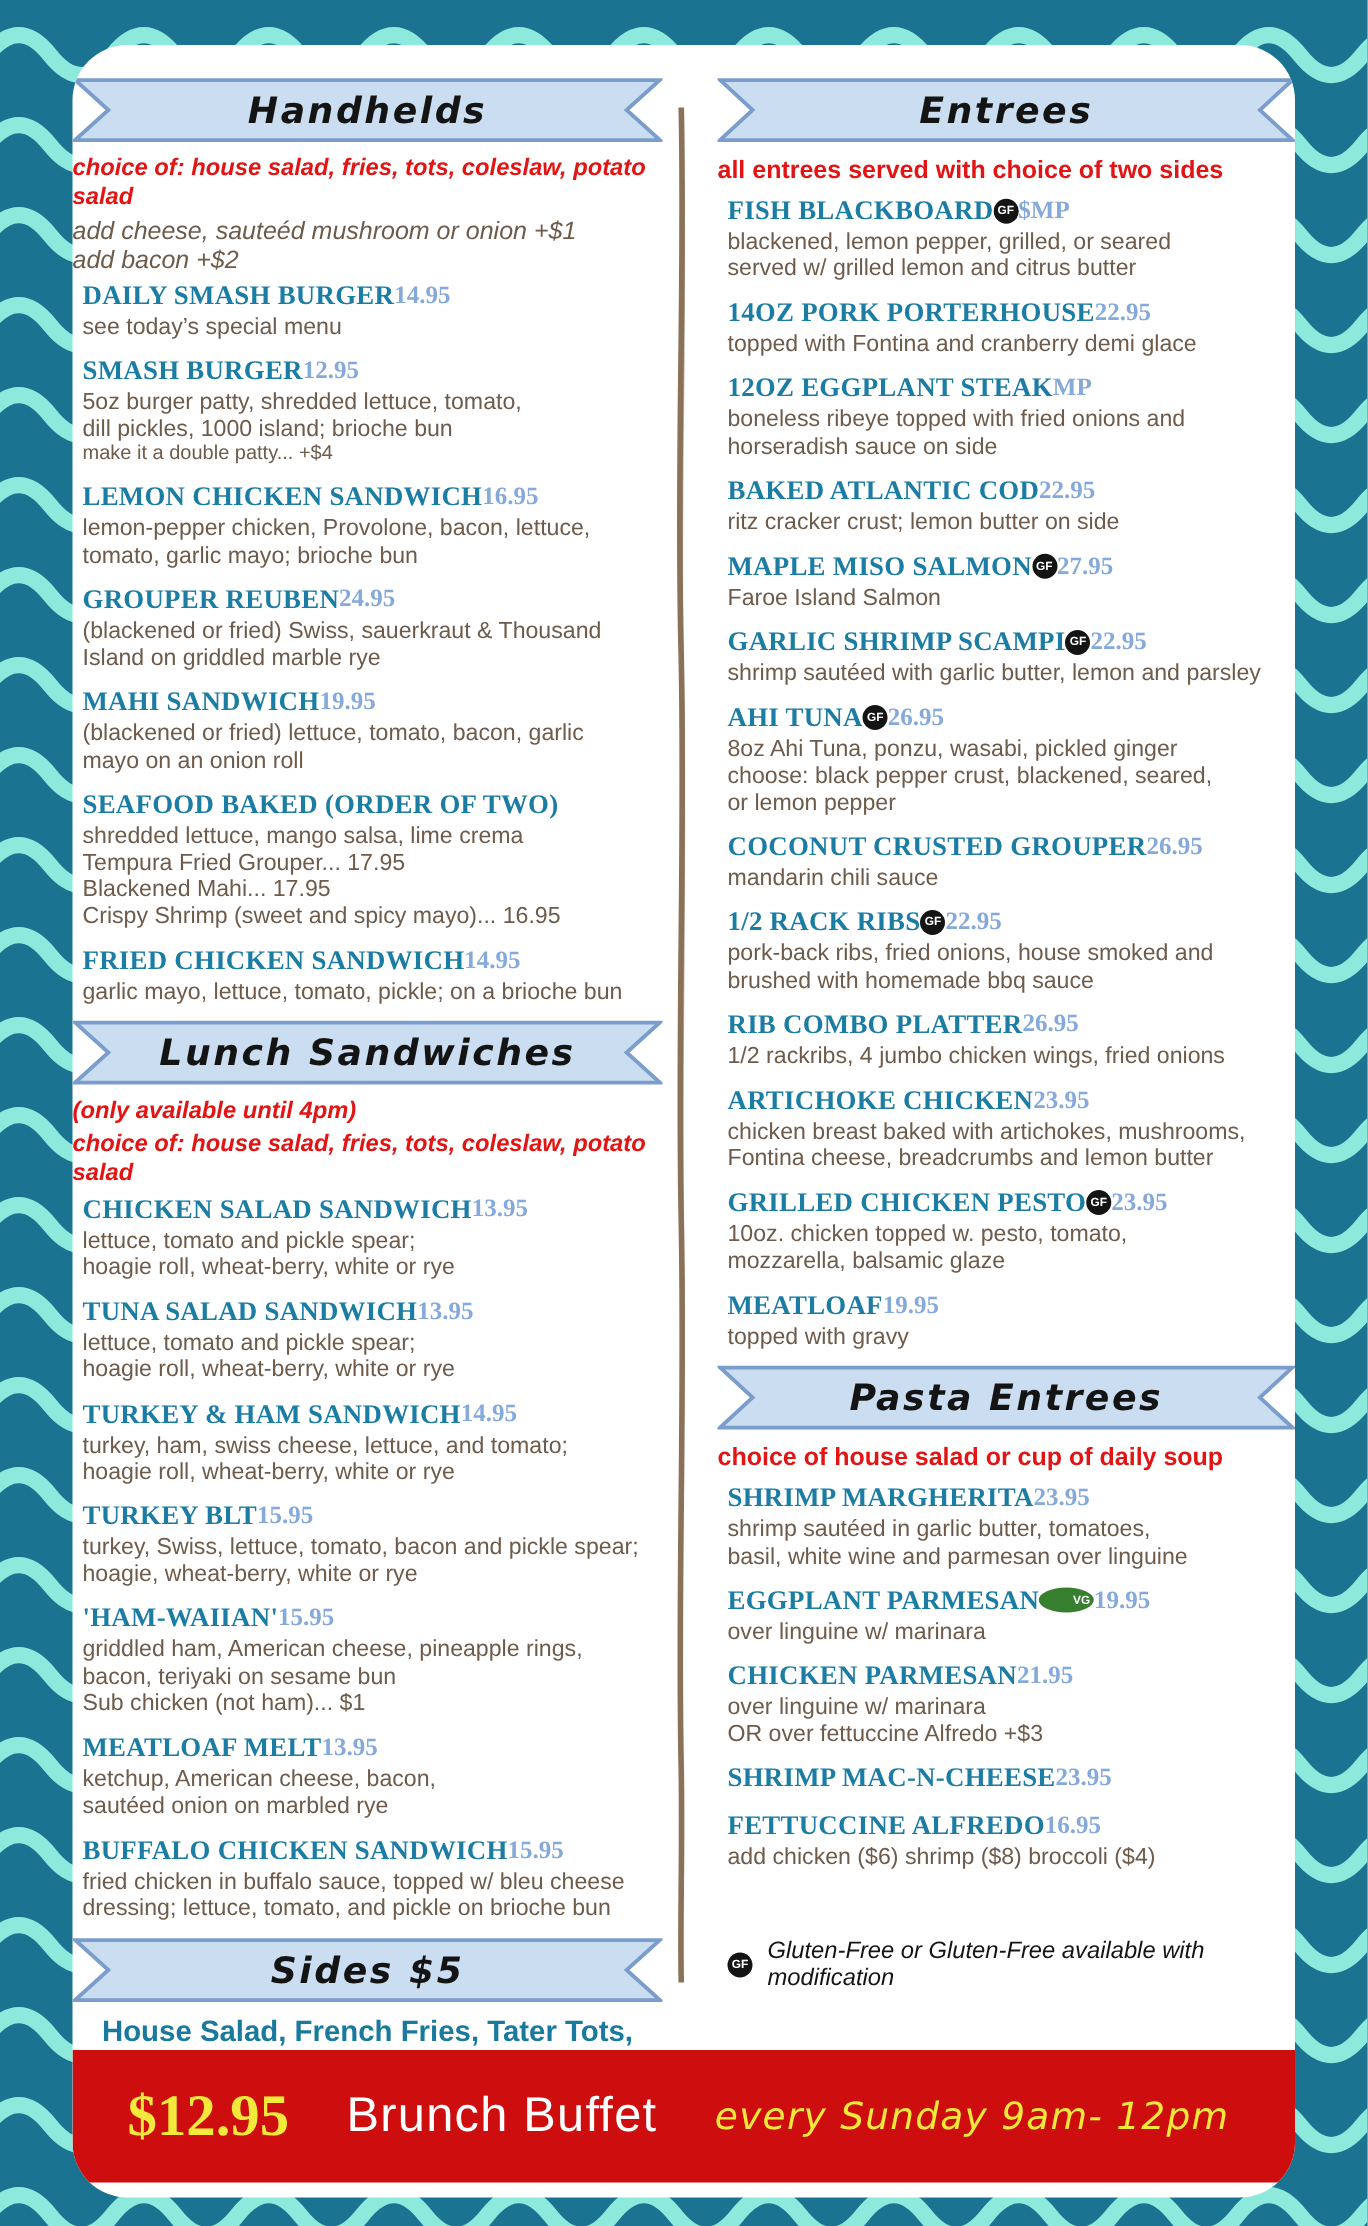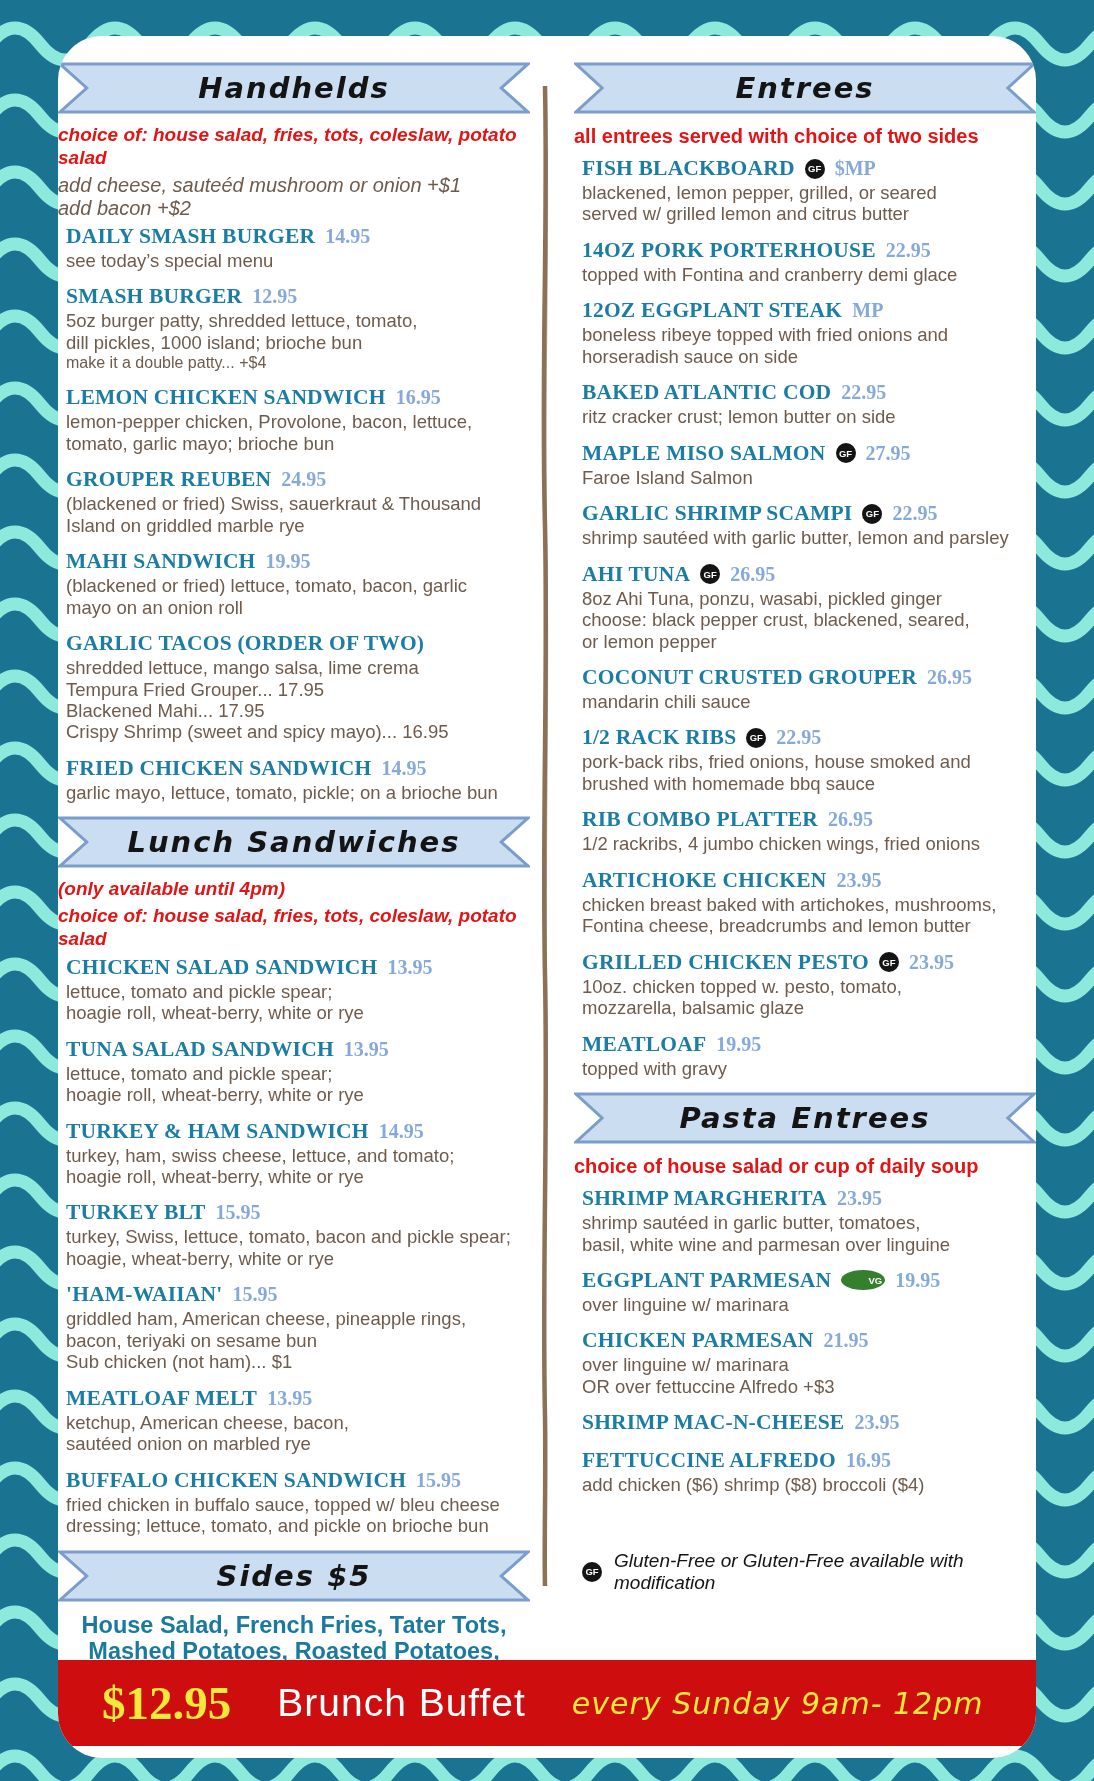--- a/index.html
+++ b/index.html
@@ -22,21 +22,21 @@
     position:absolute;left:0;top:0;width:100%;height:100%;
     display:flex;align-items:center;justify-content:center;
     font-family:"DejaVu Sans", sans-serif;font-style:italic;font-weight:700;
     font-size:29px;letter-spacing:2px;color:#141414;
   }
   .note{white-space:pre-line;margin:2px 0 4px 0;}
   .note-red{color:#E31414;font-style:italic;font-weight:700;font-size:19px;line-height:1.2;}
   .note-brown{color:#6E5B4B;font-style:italic;font-weight:400;font-size:20px;line-height:1.15;}
   .note-redplain{color:#E31414;font-weight:600;font-size:20px;line-height:1.2;margin-bottom:8px;}
   .item{margin:0 0 13px 8px;}
-  .item-head{display:flex;align-items:center;gap:10px;}
+  .item-head{display:flex;align-items:center;}
   .item-name{
     font-family:"Liberation Serif", serif;font-weight:700;
     font-size:21.5px;color:#1B7CA4;letter-spacing:0.2px;white-space:nowrap;
   }
   .item-price{
     font-family:"Liberation Serif", serif;font-weight:700;
     font-size:20px;color:#84A9DA;white-space:nowrap;
   }
   .item-desc{
     white-space:pre-line;color:#6E5B4B;font-size:18.5px;line-height:1.16;margin-top:1px;
@@ -55,21 +55,21 @@
   }
   #divider{position:absolute;left:480px;top:50px;z-index:2;}
   .footnote{
     display:flex;align-items:center;gap:12px;margin:54px 0 0 8px;
   }
   .footnote-text{
     color:#141414;font-style:italic;font-size:19px;
     font-family:"Liberation Sans", sans-serif;
   }
   .banner{
-    position:absolute;left:0;bottom:12px;width:100%;height:86px;
+    position:absolute;left:0;bottom:12px;width:100%;height:106px;
     background:#CE0E0E;display:flex;align-items:center;
     padding:0 0 0 44px;box-sizing:border-box;gap:46px;
   }
   .banner-price{
     font-family:"Liberation Serif", serif;font-weight:700;
     font-size:47px;color:#F2E93B;
   }
   .banner-title{
     font-family:"Liberation Sans", sans-serif;font-weight:400;
     font-size:39px;color:#ffffff;letter-spacing:1px;
@@ -139,21 +139,21 @@
       <div class="item">
         <div class="item-head">
           <span class="item-name">MAHI SANDWICH</span>
           <span class="item-price">19.95</span>
         </div>
         <div class="item-desc">(blackened or fried) lettuce, tomato, bacon, garlic
 mayo on an onion roll</div>
       </div>
       <div class="item">
         <div class="item-head">
-          <span class="item-name">GARLIC TACOS (ORDER OF TWO)</span>
+          <span class="item-name">SEAFOOD BAKED (ORDER OF TWO)</span>
         </div>
         <div class="item-desc">shredded lettuce, mango salsa, lime crema
 Tempura Fried Grouper... 17.95
 Blackened Mahi... 17.95
 Crispy Shrimp (sweet and spicy mayo)... 16.95</div>
       </div>
       <div class="item">
         <div class="item-head">
           <span class="item-name">FRIED CHICKEN SANDWICH</span>
           <span class="item-price">14.95</span>

